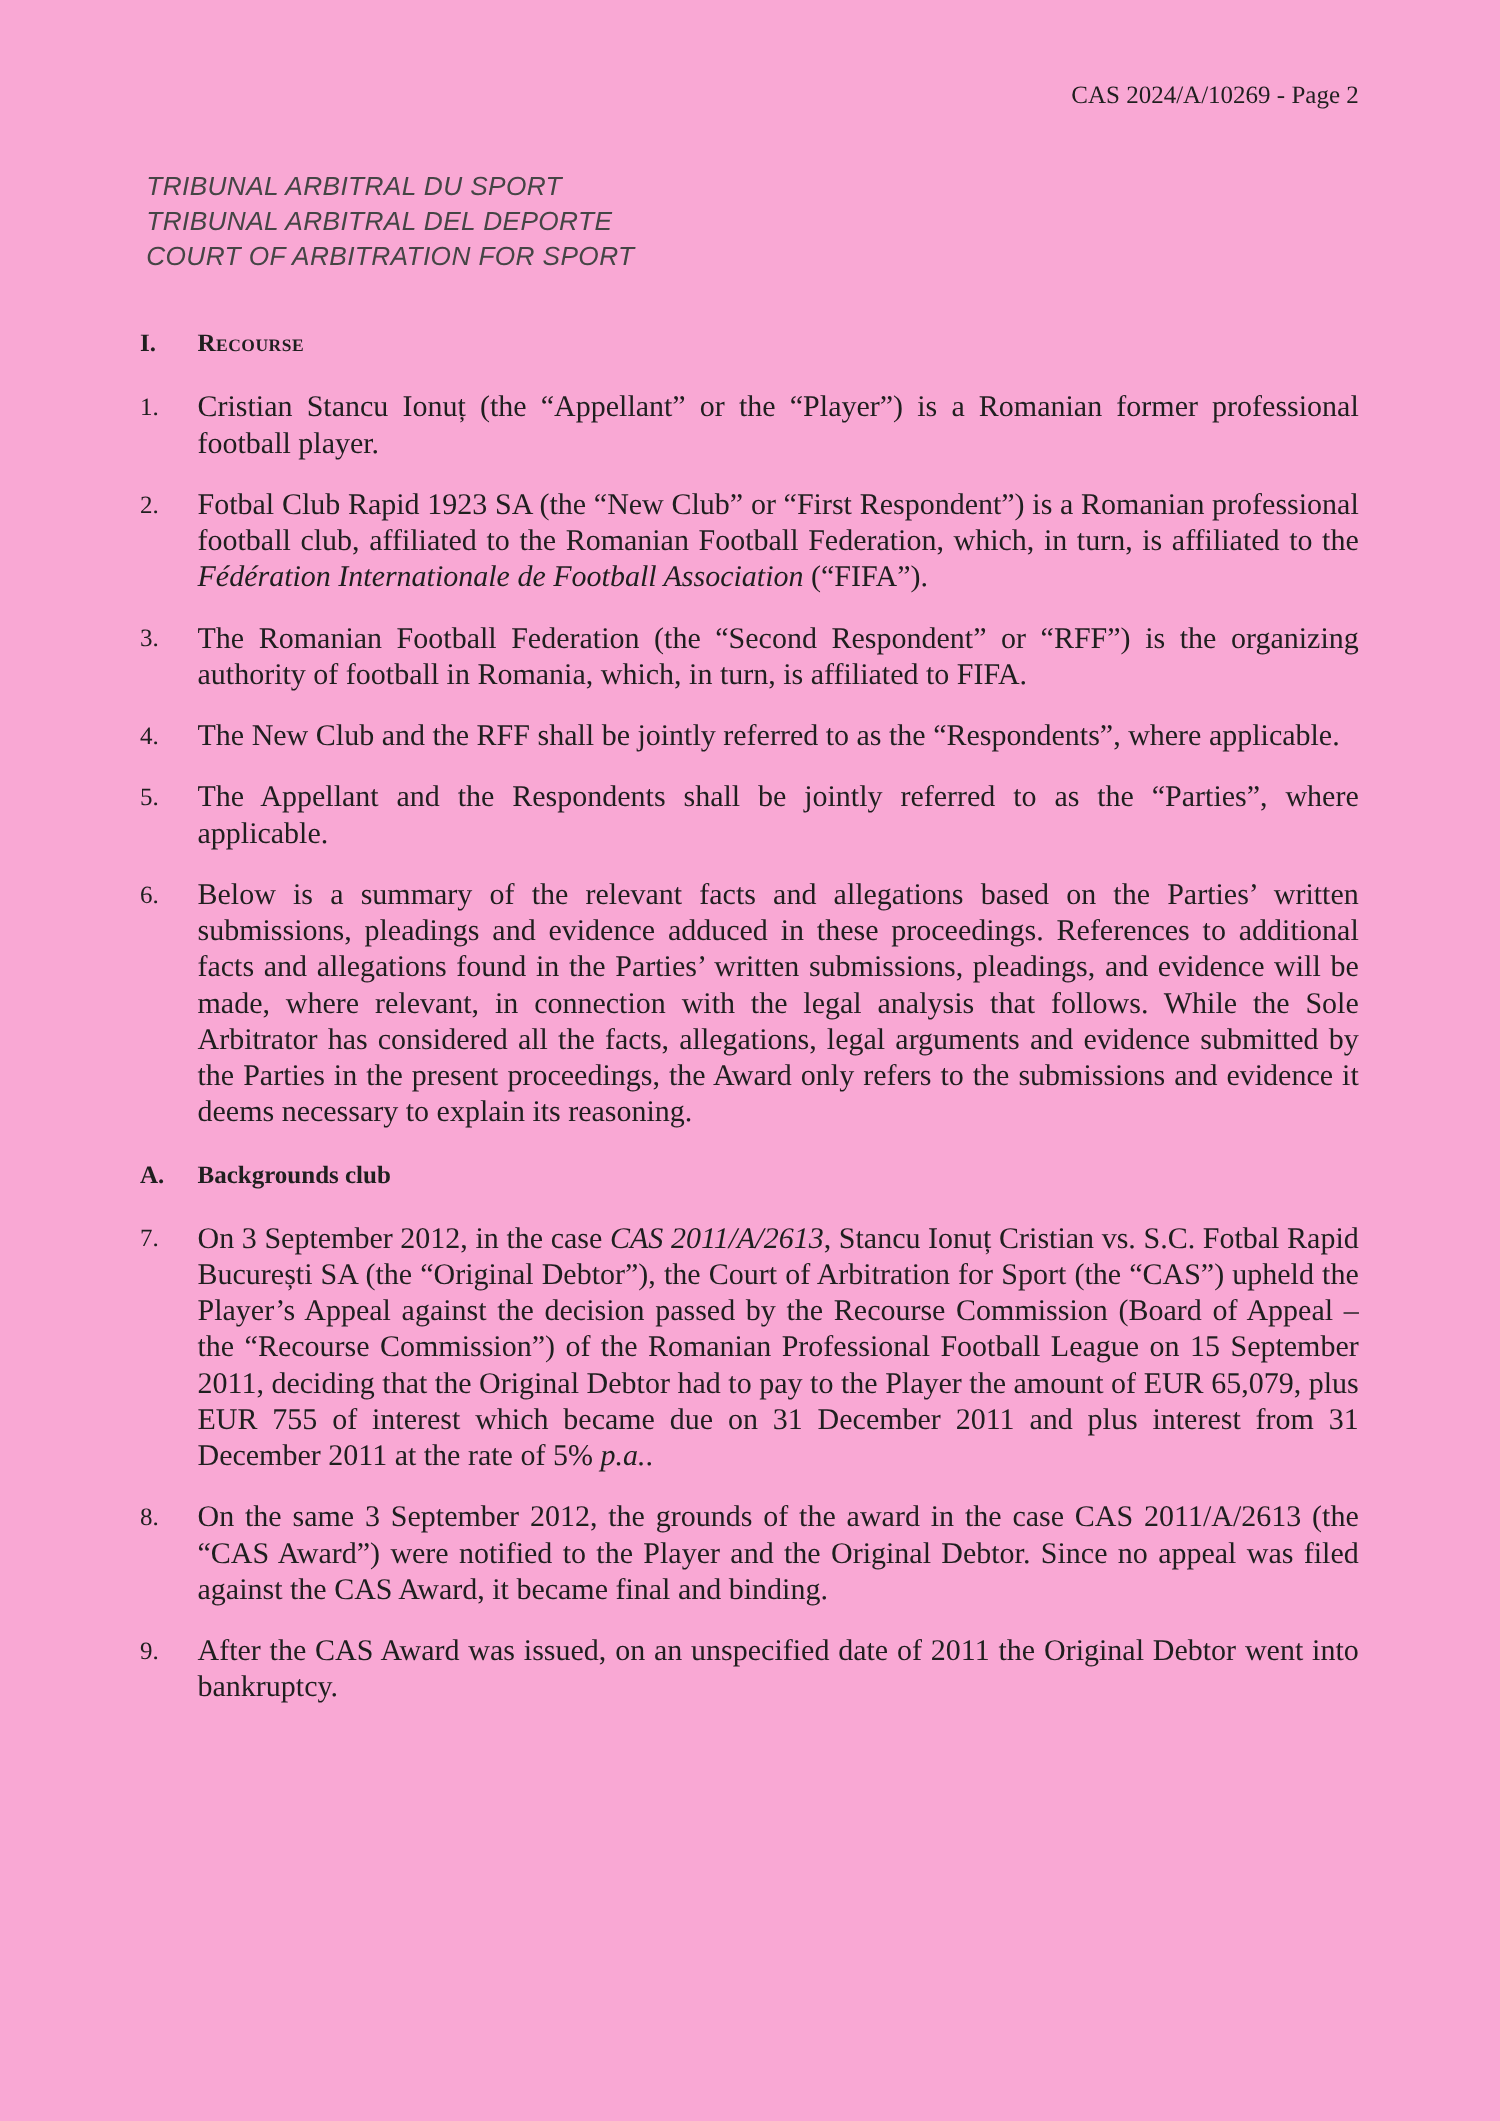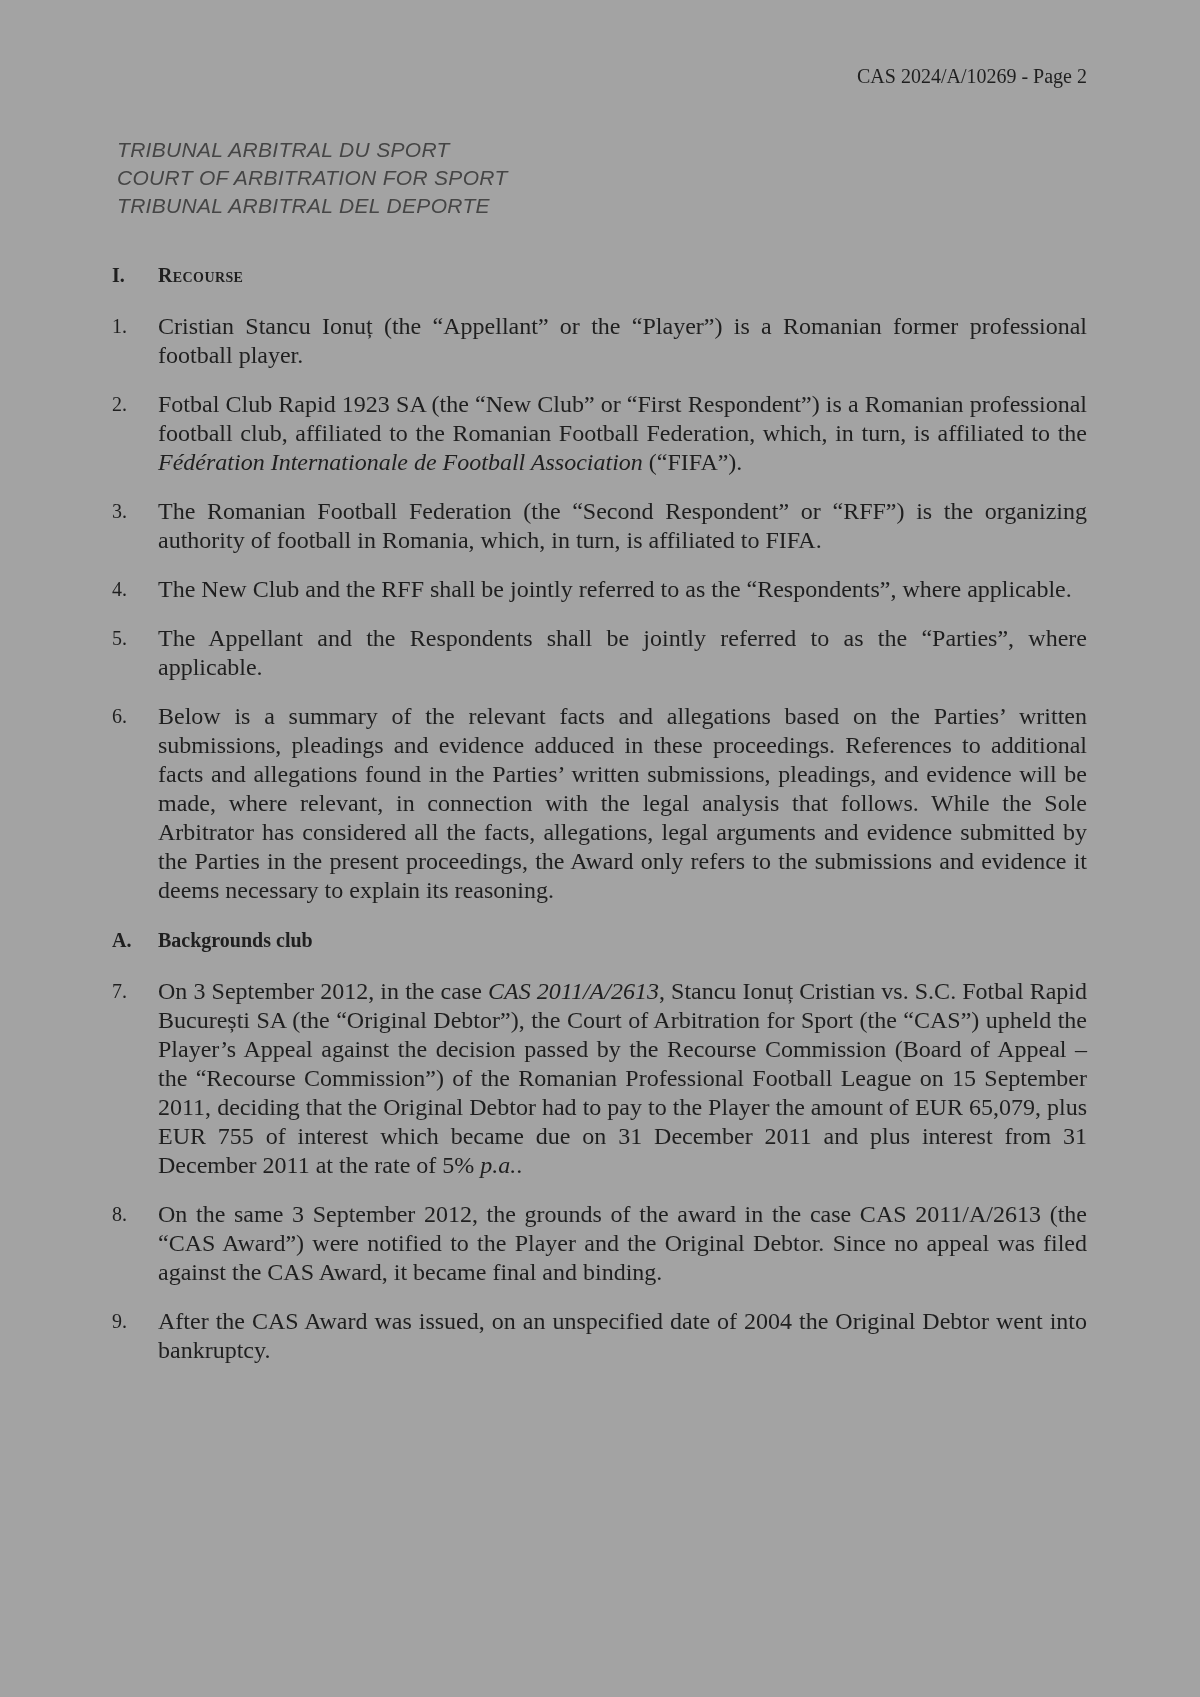--- a/index.html
+++ b/index.html
@@ -5,21 +5,21 @@
   html, body {
     margin: 0;
     padding: 0;
     background: #ffffff;
   }
   .page {
     position: relative;
     width: 1200px;
     height: 1697px;
     margin: 0 auto;
-    background: #a3a3a3;
+    background: #f9a8d4;
     box-sizing: border-box;
     padding: 64px 113px 0 112px;
     font-family: "Liberation Serif", "DejaVu Serif", serif;
     color: #1f1f1f;
     overflow: hidden;
   }
   .header-row {
     text-align: right;
     font-size: 20px;
     line-height: 24px;
@@ -75,22 +75,22 @@
 </style>
 </head>
 <body>
 
 <div class="page">
 
   <div class="header-row">CAS 2024/A/10269 - Page 2</div>
 
   <div class="letterhead">
     <div>TRIBUNAL ARBITRAL DU SPORT</div>
+    <div>TRIBUNAL ARBITRAL DEL DEPORTE</div>
     <div>COURT OF ARBITRATION FOR SPORT</div>
-    <div>TRIBUNAL ARBITRAL DEL DEPORTE</div>
   </div>
 
   <div class="row section-heading">
     <div class="num-col">I.</div>
     <div class="txt-col smallcaps">Recourse</div>
   </div>
 
   <div class="row para">
     <div class="num-col">1.</div>
     <div class="txt-col">Cristian Stancu Ionuț (the “Appellant” or the “Player”) is a Romanian former professional football player.</div>
@@ -132,17 +132,17 @@
     <div class="txt-col"><span>On 3 September 2012, in the case </span><span class="it">CAS 2011/A/2613</span><span>, Stancu Ionuț Cristian vs. S.C. Fotbal Rapid București SA (the “Original Debtor”), the Court of Arbitration for Sport (the “CAS”) upheld the Player’s Appeal against the decision passed by the Recourse Commission (Board of Appeal – the “Recourse Commission”) of the Romanian Professional Football League on 15 September 2011, deciding that the Original Debtor had to pay to the Player the amount of EUR 65,079, plus EUR 755 of interest which became due on 31 December 2011 and plus interest from 31 December 2011 at the rate of 5% </span><span class="it">p.a.</span><span>.</span></div>
   </div>
 
   <div class="row para">
     <div class="num-col">8.</div>
     <div class="txt-col">On the same 3 September 2012, the grounds of the award in the case CAS 2011/A/2613 (the “CAS Award”) were notified to the Player and the Original Debtor. Since no appeal was filed against the CAS Award, it became final and binding.</div>
   </div>
 
   <div class="row para">
     <div class="num-col">9.</div>
-    <div class="txt-col">After the CAS Award was issued, on an unspecified date of 2004 the Original Debtor went into bankruptcy.</div>
+    <div class="txt-col">After the CAS Award was issued, on an unspecified date of 2011 the Original Debtor went into bankruptcy.</div>
   </div>
 
 
 </div>
 
 </body></html>

